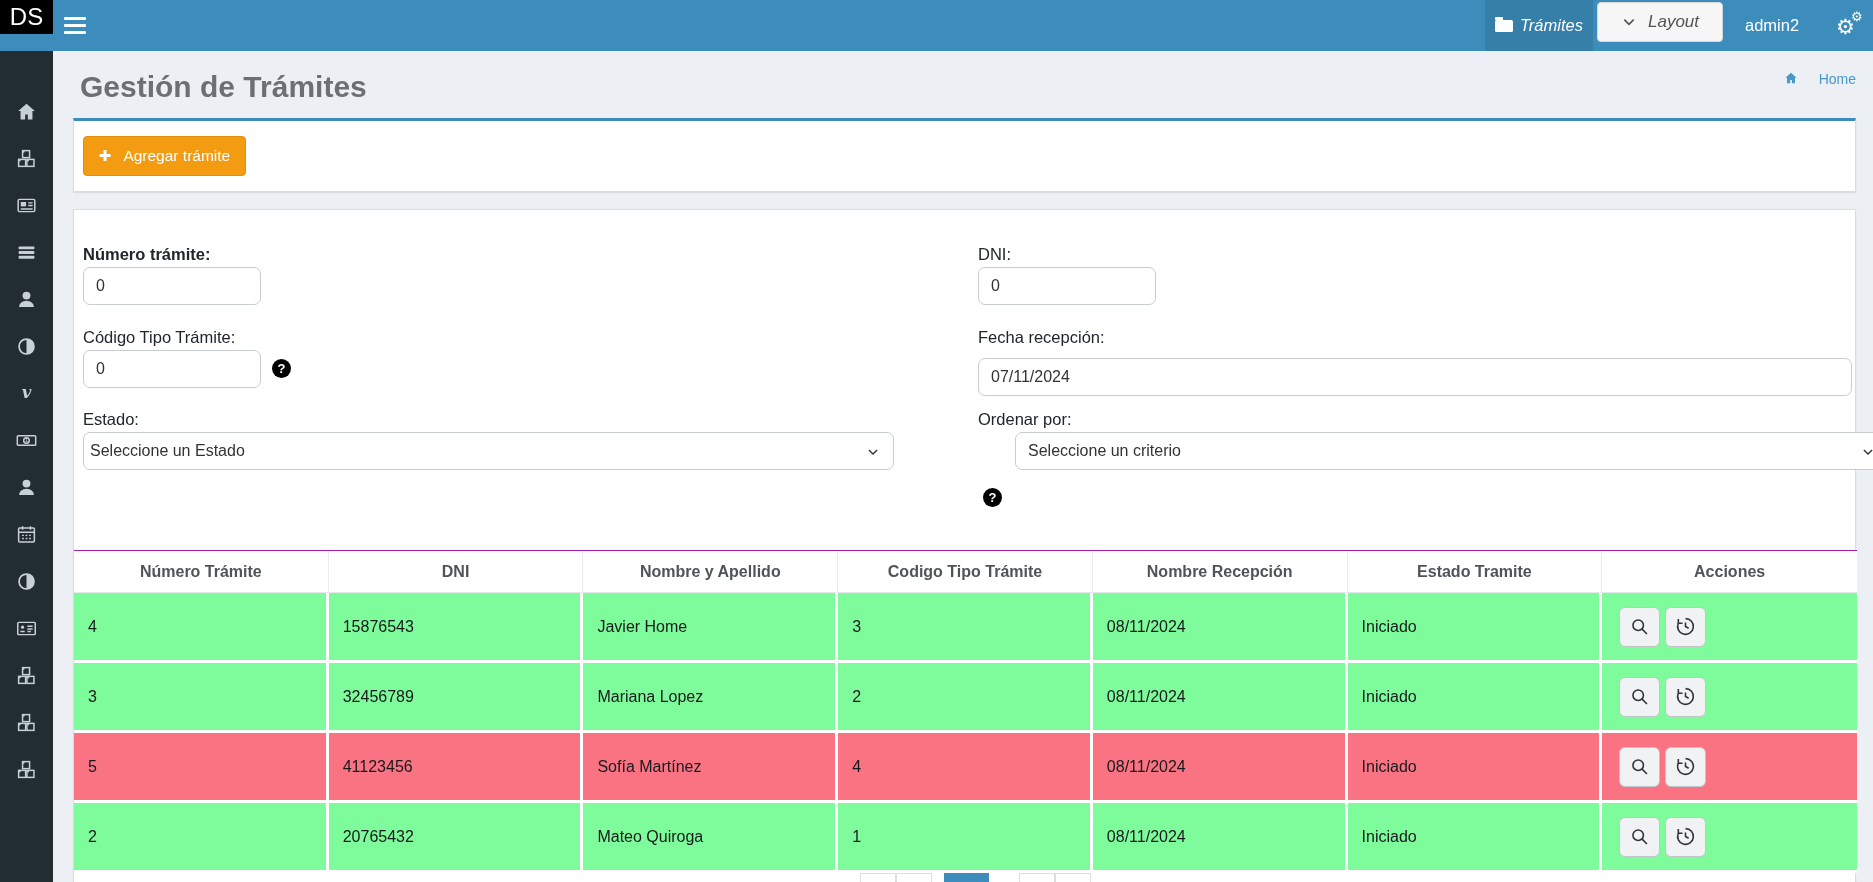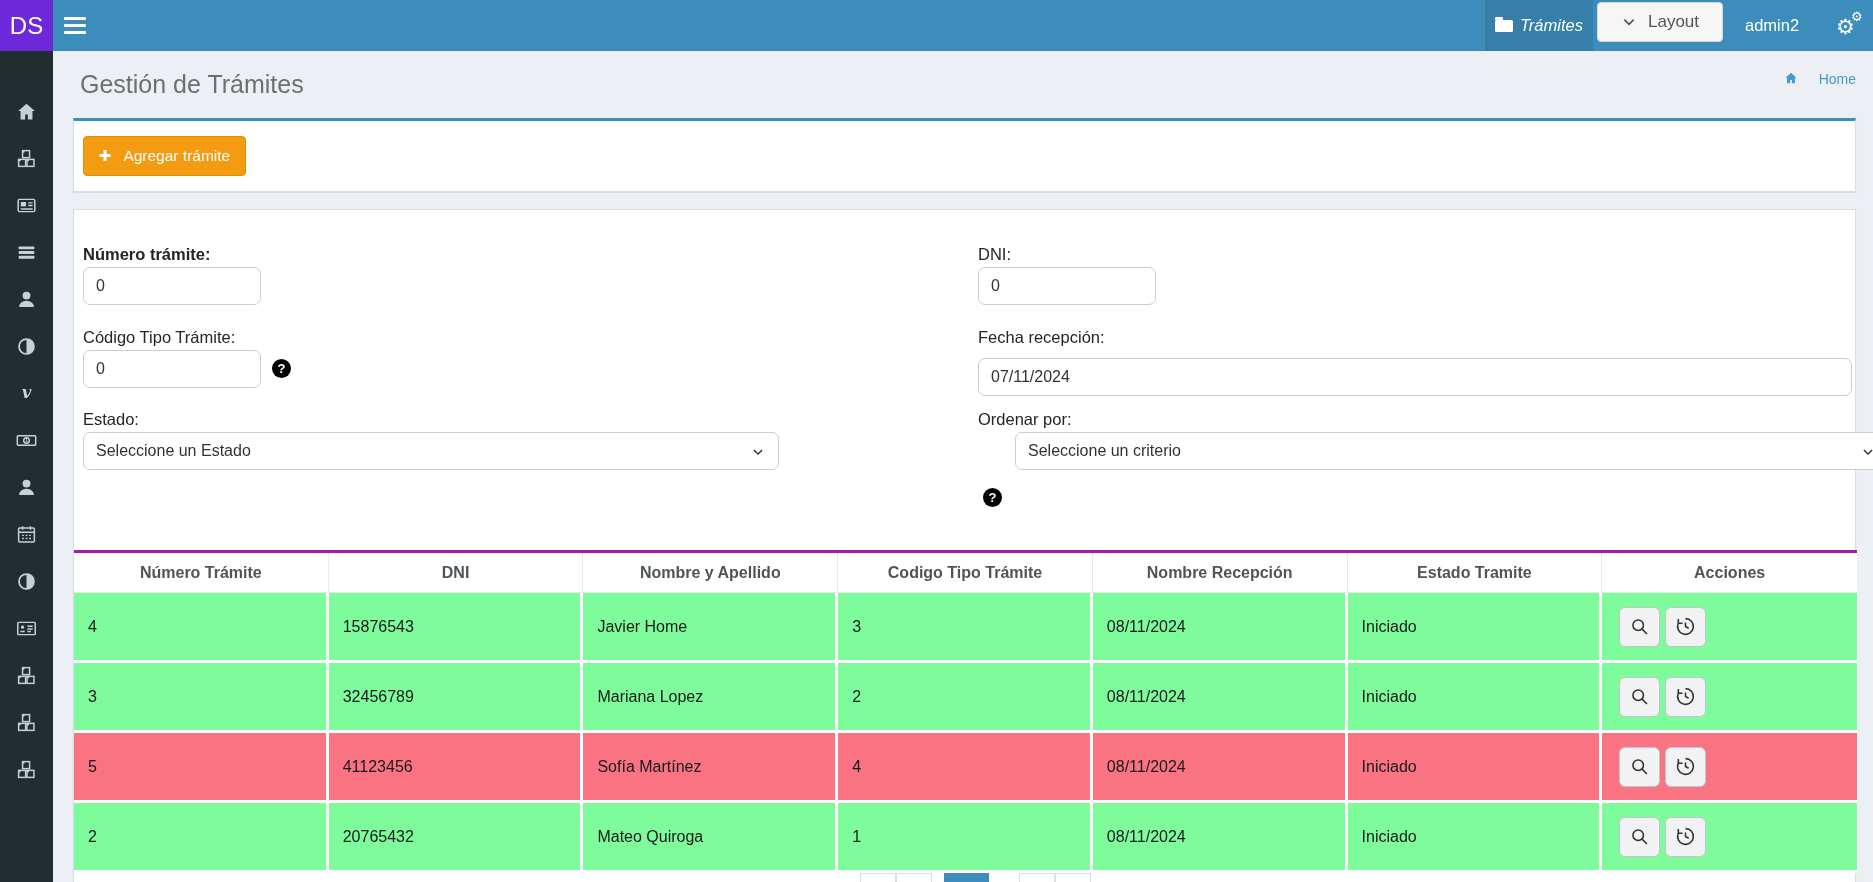--- a/index.html
+++ b/index.html
@@ -2,44 +2,44 @@
 <html><head>
 <meta charset="utf-8">
 <style>
   * { box-sizing: border-box; margin: 0; padding: 0; }
   html,body { width:1873px; height:882px; overflow:hidden; }
   body { font-family:"Liberation Sans", sans-serif; background:#ecf0f5; position:relative; }
   .abs { position:absolute; }
 
   
   .navbar { left:0; top:0; width:1873px; height:51px; background:#3c8dbc; z-index:20; }
-  .logo { left:0; top:0; width:53px; height:51px; background:#6d28d9; color:#fff; font-size:24px;
+  .logo { left:0; top:0; width:53px; height:34px; background:#000000; color:#fff; font-size:24px;
           display:flex; align-items:center; justify-content:center; }
   .hamburger { left:64px; top:17px; width:22px; height:17px; display:flex; flex-direction:column; justify-content:space-between; cursor:pointer; }
   .hamburger span { display:block; width:22px; height:3px; background:#fff; border-radius:1px; }
   .nav-tramites { left:1485px; top:0; width:108px; height:51px; background:#367fa9; color:#fff;
           display:flex; align-items:center; justify-content:center; gap:7px; font-size:16.5px; cursor:pointer;font-style:italic; }
   .folder-icon { width:18px; height:12px; background:#fff; border-radius:1.5px; position:relative; display:inline-block; }
   .folder-icon::before { content:""; position:absolute; left:0; top:-3px; width:8px; height:3px; background:#fff; border-radius:1px 1px 0 0; }
   .layout-btn { left:1597px; top:2px; width:126px; height:40px; background:#f6f6f6; border:1px solid #d6d6d6;
           border-radius:4px; display:flex; align-items:center; justify-content:center; gap:11px; color:#555;
-          font-size:17px; cursor:pointer; }
+          font-size:17px; cursor:pointer;font-style:italic; }
   .nav-user { left:1745px; top:0; height:51px; display:flex; align-items:center; color:#fff; font-size:16.5px; cursor:pointer; }
   .gears { left:1836px; top:7px; width:30px; height:36px; color:#fff; cursor:pointer; }
   .gear-big { position:absolute; left:0; top:8px; font-size:21px; }
   .gear-small { position:absolute; left:15px; top:2px; font-size:13px; }
 
   
   .sidebar { left:0; top:51px; width:53px; height:831px; background:#222d32; z-index:10; }
   .side-menu { position:absolute; left:0; top:37px; width:53px; }
   .side-item { width:53px; height:47px; display:flex; align-items:center; justify-content:center; color:#c6d0d6; cursor:pointer; }
   .side-item svg { width:21px; height:21px; }
 
   
-  .page-title { left:80px; top:70px; font-size:25px; color:#6d7073; font-weight:400; }
+  .page-title { left:80px; top:70px; font-size:30px; color:#6d7073; font-weight:700; }
   .breadcrumb { right:17px; top:71px; display:flex; align-items:flex-start; gap:21px; color:#4898c8; font-size:14px; cursor:pointer; }
 
   
   .card { background:#fff; border:1px solid #d9dde1; box-shadow:0 1px 1px rgba(0,0,0,.08); }
   .card1 { left:73px; top:118px; width:1783px; height:74px; border-top:3px solid #3c8dbc; }
   .card2 { left:73px; top:209px; width:1783px; height:700px; }
 
   .btn-add { position:absolute; left:9px; top:15px; width:163px; height:40px; background:#f39c12; border:1px solid #e08e0b;
           border-radius:4px; color:#fff; font-size:15.5px; display:flex; align-items:center; justify-content:center; gap:12px; cursor:pointer; }
   .btn-add .plus { font-size:15px; }
@@ -49,21 +49,21 @@
   .t-input { position:absolute; height:38px; border:1px solid #c8cdd2; border-radius:7px; padding:0 12px;
           font-size:16px; color:#333; font-family:"Liberation Sans", sans-serif; background:#fff; }
   .sel { position:absolute; height:38px; border:1px solid #c8cdd2; border-radius:7px; background:#fff;
           display:flex; align-items:center; padding:0 12px; font-size:16px; color:#333; cursor:pointer; }
   .sel .chev { position:absolute; right:13px; top:12px; }
   .qmark { position:absolute; width:19px; height:19px; border-radius:50%; background:#000; color:#fff;
           font-size:13px; font-weight:bold; display:flex; align-items:center; justify-content:center; cursor:pointer; }
 
   
   .tbl { position:absolute; left:0; top:340px; width:1783px; }
-  .thead { display:grid; grid-template-columns:repeat(7,1fr); height:43px; border-top:3px solid #a21caf; border-bottom:1px solid #e6e9ec; background:#fff; }
+  .thead { display:grid; grid-template-columns:repeat(7,1fr); height:43px; border-top:1px solid #a21caf; border-bottom:1px solid #e6e9ec; background:#fff; }
   .th { display:flex; align-items:center; justify-content:center; font-weight:bold; font-size:16px; color:#4f5458; border-right:1px solid #e9ebee; }
   .th:last-child { border-right:none; }
   .trow { display:grid; grid-template-columns:repeat(7,1fr); height:70px; }
   .td { display:flex; align-items:center; padding-left:14px; font-size:16px; color:#171a1c;
         border-right:3px solid #fff; border-bottom:3px solid #fff; }
   .td:last-child { border-right:none; padding-left:17px; gap:5px; }
   .action-btn { width:41px; height:40px; background:#f1f2f3; border:1px solid #c3c6c9; border-radius:6px;
         display:flex; align-items:center; justify-content:center; cursor:pointer; }
   .action-btn svg { width:21px; height:21px; }
 
@@ -233,21 +233,21 @@
   <input class="t-input" style="left: 904px; top: 57px; width: 178px;" value="0">
 
   <label class="f-label" style="left:9px; top:118px;">Código Tipo Trámite:</label>
   <input class="t-input" style="left: 9px; top: 140px; width: 178px;" value="0">
   <span class="qmark" style="left:198px; top:149px;">?</span>
 
   <label class="f-label" style="left:904px; top:118px;">Fecha recepción:</label>
   <input class="t-input" style="left: 904px; top: 148px; width: 874px;" value="07/11/2024">
 
   <label class="f-label" style="left:9px; top:200px;">Estado:</label>
-  <div class="sel" style="left:9px; top:222px; width:696px;">
+  <div class="sel" style="left:9px; top:222px; width:811px;padding-left:6px;">
     <span>Seleccione un Estado</span>
     <svg class="chev" width="14" height="14" viewBox="0 0 24 24">
         <path d="M5 8.5l7 7 7-7" fill="none" stroke="#333" stroke-width="2.4"></path>
       </svg>
   </div>
 
   <label class="f-label" style="left:904px; top:200px;">Ordenar por:</label>
   <div class="sel" style="left:904px; top:222px; width:874px;margin-left:37px;">
     <span>Seleccione un criterio</span>
     <svg class="chev" width="14" height="14" viewBox="0 0 24 24">

